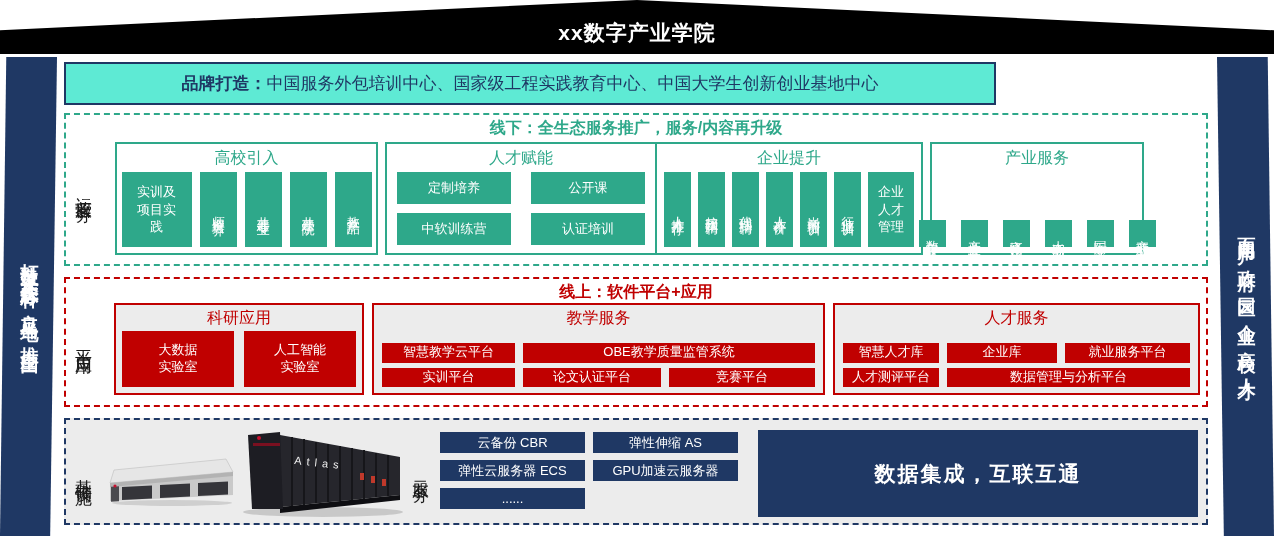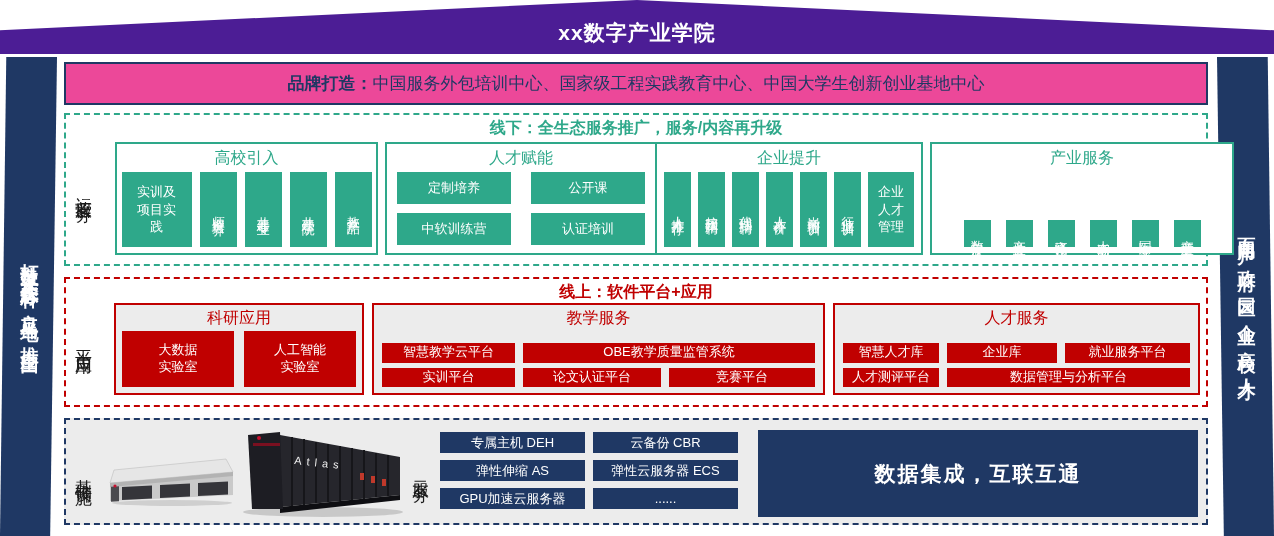--- a/index.html
+++ b/index.html
@@ -1,51 +1,51 @@
 <!DOCTYPE html>
 <html><head>
 <meta charset="utf-8">
 <style>
   html,body{margin:0;padding:0;background:#fff;}
   .stage{position:relative;width:1274px;height:536px;background:#fff;overflow:hidden;
          font-family:"Liberation Sans",sans-serif;}
 
   
-  .roof{position:absolute;left:0;top:0;width:1274px;height:54px;background:#4c1d95;
+  .roof{position:absolute;left:0;top:0;width:1274px;height:54px;background:#000000;
         clip-path:polygon(0 56%,50% 0,100% 56%,100% 100%,0 100%);
         display:flex;align-items:flex-end;justify-content:center;padding-bottom:7px;box-sizing:border-box;}
   .roof-title{color:#fff;font-size:21px;font-weight:bold;letter-spacing:1px;}
 
   
   .pillar{position:absolute;top:57px;height:479px;width:57px;background:#1F3864;
           display:flex;align-items:center;justify-content:center;}
   .pillar-l{left:0;clip-path:polygon(11% 0,100% 0,88% 100%,0 100%);}
   .pillar-r{left:1217px;clip-path:polygon(0 0,89% 0,100% 100%,12% 100%);}
   .ptext{writing-mode:vertical-rl;color:#fff;font-weight:bold;font-size:18px;letter-spacing:3px;line-height:1.1;}
 
   
-  .brand{position:absolute;left:64px;top:62px;width:1144px;height:43px;border:2px solid #1F3864;
-         box-sizing:border-box;background:#ec4899;display:flex;align-items:center;justify-content:center;
+  .brand{position:absolute;left:64px;top:62px;width:932px;height:43px;border:2px solid #1F3864;
+         box-sizing:border-box;background:#5eead4;display:flex;align-items:center;justify-content:center;
          font-size:17px;color:#1F3864;}
   .brand .b1{font-weight:bold;}
 
   
   .sec{position:absolute;left:64px;width:1144px;box-sizing:border-box;}
   .sec-green{top:113px;height:153px;border:2px dashed #2EA88A;background:#fff;}
   .sec-red{top:277px;height:130px;border:2px dashed #C00000;background:#fff;}
   .sec-infra{top:418px;height:107px;border:2px dashed #1F3864;background:#ECECEC;}
   .sec-head{position:absolute;left:0;right:0;top:3px;text-align:center;font-weight:bold;font-size:16px;}
   .green-t{color:#2EA88A;text-align:center;} .red-t{color:#C00000;}
   .side-label{position:absolute;left:9px;top:50%;transform:translateY(-50%);
               writing-mode:vertical-rl;color:#1a1a1a;font-size:17px;letter-spacing:3px;line-height:1;}
 
   
   .gg{position:absolute;top:27px;height:113px;border:2px solid #2EA88A;box-sizing:border-box;background:#fff;
       display:flex;flex-direction:column;}
-  .gg0{left:49px;width:263px;} .gg1{left:319px;width:272px;} .gg2{left:589px;width:268px;} .gg3{left:864px;width:304px;gap:48px;}
+  .gg0{left:49px;width:263px;} .gg1{left:319px;width:272px;} .gg2{left:589px;width:268px;} .gg3{left:864px;width:214px;gap:48px;}
   .g-title{text-align:center;font-size:16px;height:28px;line-height:28px;}
   .gg .g-title{color:#2EA88A;}
   .g-body{flex:1;display:flex;justify-content:center;align-items:stretch;gap:8px;padding:0 20px 6px;box-sizing:border-box;}
   .blk{background:#2EA88A;color:#fff;font-size:13px;display:flex;align-items:center;justify-content:center;
        text-align:center;line-height:1.35;}
   .vert{writing-mode:vertical-rl;letter-spacing:2px;}
   .pre{white-space:pre-line;}
   .w70{width:70px;flex:none;} .w37{width:37px;flex:none;} .w27{width:27px;flex:none;} .w46{width:46px;flex:none;}
   .grid2{display:grid;grid-template-columns:1fr 1fr;gap:9px 20px;padding:0 10px 8px;}
   .gap7{gap:7px;padding:0 7px 6px;} .gap15{gap:15px;}
@@ -221,21 +221,20 @@
       <circle cx="21" cy="15" r="2" fill="#c8102e"></circle>
       <rect x="122" y="50" width="4" height="7" fill="#c0392b"></rect>
       <rect x="133" y="53" width="4" height="7" fill="#c0392b"></rect>
       <rect x="144" y="56" width="4" height="7" fill="#c0392b"></rect>
       <text x="56" y="41" fill="#f0f0f0" font-size="11" letter-spacing="5" transform="rotate(6 56 41)">Atlas</text>
     </svg>
 
     <div class="side-label cloud-label">云服务</div>
 
     <div class="cloud-grid">
-      <div class="cblk">专属主机 DEH</div>
       <div class="cblk">云备份 CBR</div>
       <div class="cblk">弹性伸缩 AS</div>
       <div class="cblk">弹性云服务器 ECS</div>
       <div class="cblk">GPU加速云服务器</div>
       <div class="cblk">......</div>
     </div>
 
     <div class="banner">数据集成，互联互通</div>
   </div>
 

